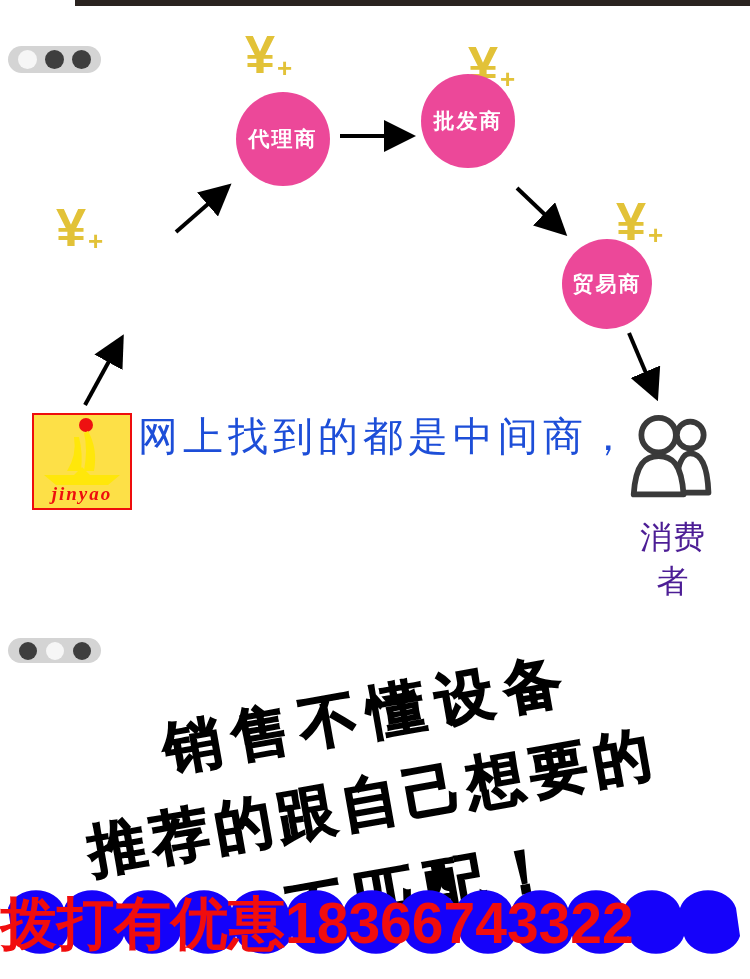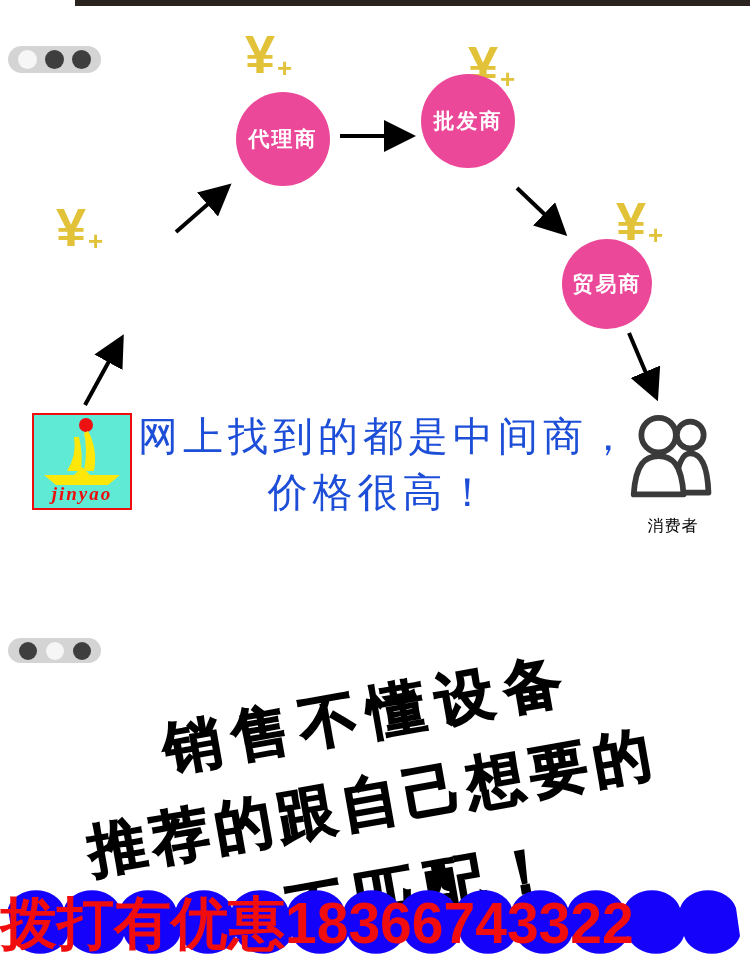--- a/index.html
+++ b/index.html
@@ -35,34 +35,34 @@
   .yen-badge .yen{font-size:54px;font-weight:bold;}
   .yen-badge .plus{font-size:26px;font-weight:bold;vertical-align:-4px;margin-left:2px;}
   .yen-1{left:56px;top:200px;}
   .yen-2{left:245px;top:27px;}
   .yen-3{left:468px;top:38px;}
   .yen-4{left:616px;top:194px;}
 
   .arrow-layer{position:absolute;left:0;top:0;width:750px;height:620px;pointer-events:none;}
 
   
-  .logo{position:absolute;left:32px;top:413px;width:100px;height:97px;background:#5eead4;
+  .logo{position:absolute;left:32px;top:413px;width:100px;height:97px;background:#fde047;
         border:2px solid #ee0d0d;box-sizing:border-box;}
   .logo svg{display:block;}
   .logo-text{position:absolute;left:0;right:0;bottom:3px;text-align:center;
              font-family:"Liberation Serif", serif;font-style:italic;font-weight:bold;
              color:#ee0d0d;font-size:19px;letter-spacing:2px;}
 
   
   .message{position:absolute;left:138px;top:408px;width:484px;text-align:center;
            color:#1d4ed8;font-size:40px;letter-spacing:5px;line-height:56px;white-space:nowrap;}
 
   
   .consumer{position:absolute;left:625px;top:408px;width:96px;text-align:center;}
-  .consumer-label{font-size:16px;color:#000000;letter-spacing:1px;margin-top:2px;}
+  .consumer-label{font-size:32px;color:#4c1d95;letter-spacing:1px;margin-top:2px;}
 
   
   .slogan-line{position:absolute;color:#000;font-weight:900;text-align:center;
                transform:rotate(-10deg);white-space:nowrap;
                -webkit-text-stroke:1.5px #000;}
   .slogan-1{left:138px;top:676px;width:460px;font-size:58px;letter-spacing:11px;}
   .slogan-2{left:40px;top:764px;width:665px;font-size:58px;letter-spacing:6px;}
   .slogan-3{left:245px;top:850px;width:360px;font-size:60px;letter-spacing:10px;z-index:1;}
 
   
@@ -119,21 +119,20 @@
       <circle cx="52" cy="10" r="7" fill="#ee1111"></circle>
       <path d="M40 22 Q43 40 33 56 L47 56 Q49 38 45 22 Z" fill="#ffe70a"></path>
       <path d="M54 16 Q64 34 60 56 L50 56 Q54 34 50 18 Z" fill="#ffe70a"></path>
       <path d="M10 60 L40 60 L48 52 L56 60 L86 60 L74 70 L22 70 Z" fill="#ffe70a"></path>
     </svg>
     <div class="logo-text">jinyao</div>
   </div>
 
   <div class="message">
     <div>网上找到的都是中间商，</div>
-    <div>价格很高！</div>
   </div>
 
   <div class="consumer">
     <svg width="92" height="102" viewBox="0 0 96 106" xmlns="http://www.w3.org/2000/svg">
       <g stroke="#3a3a3a" stroke-width="6" fill="#fff" stroke-linejoin="round" stroke-linecap="round">
         <circle cx="66" cy="28" r="14"></circle>
         <path d="M50 88 C52 58 58 47 66 47 C77 47 84 60 85 88 Z"></path>
         <circle cx="33" cy="28" r="18"></circle>
         <path d="M7 90 C9 58 19 50 33 50 C47 50 57 58 59 90 Z"></path>
       </g>

